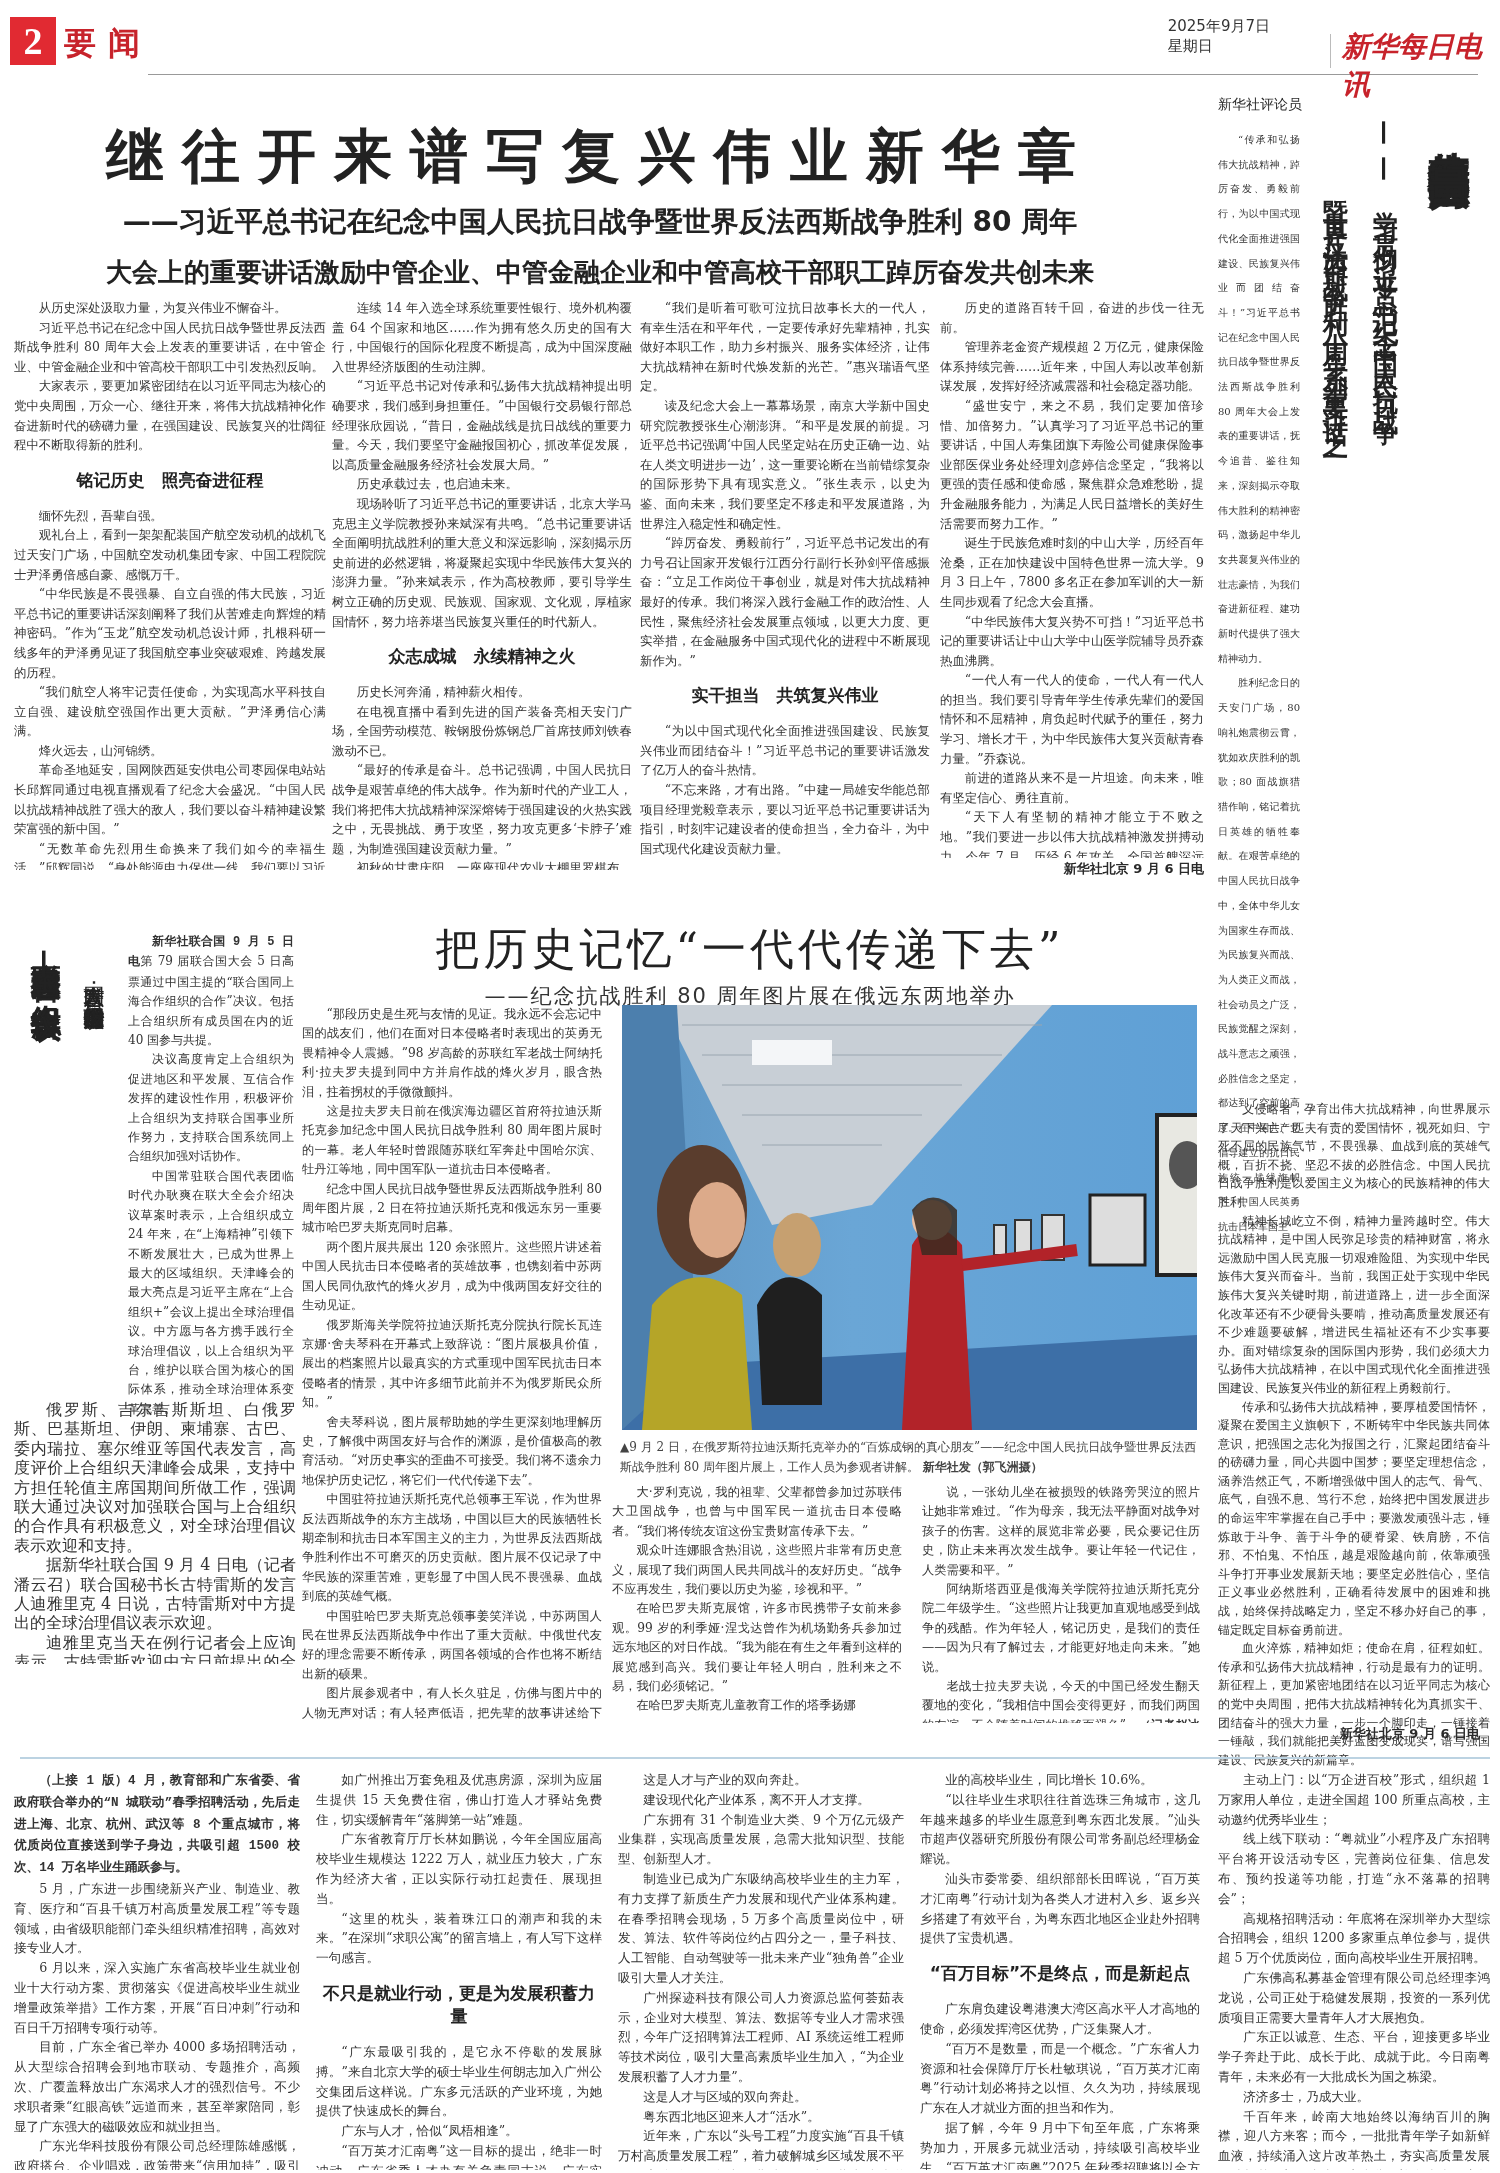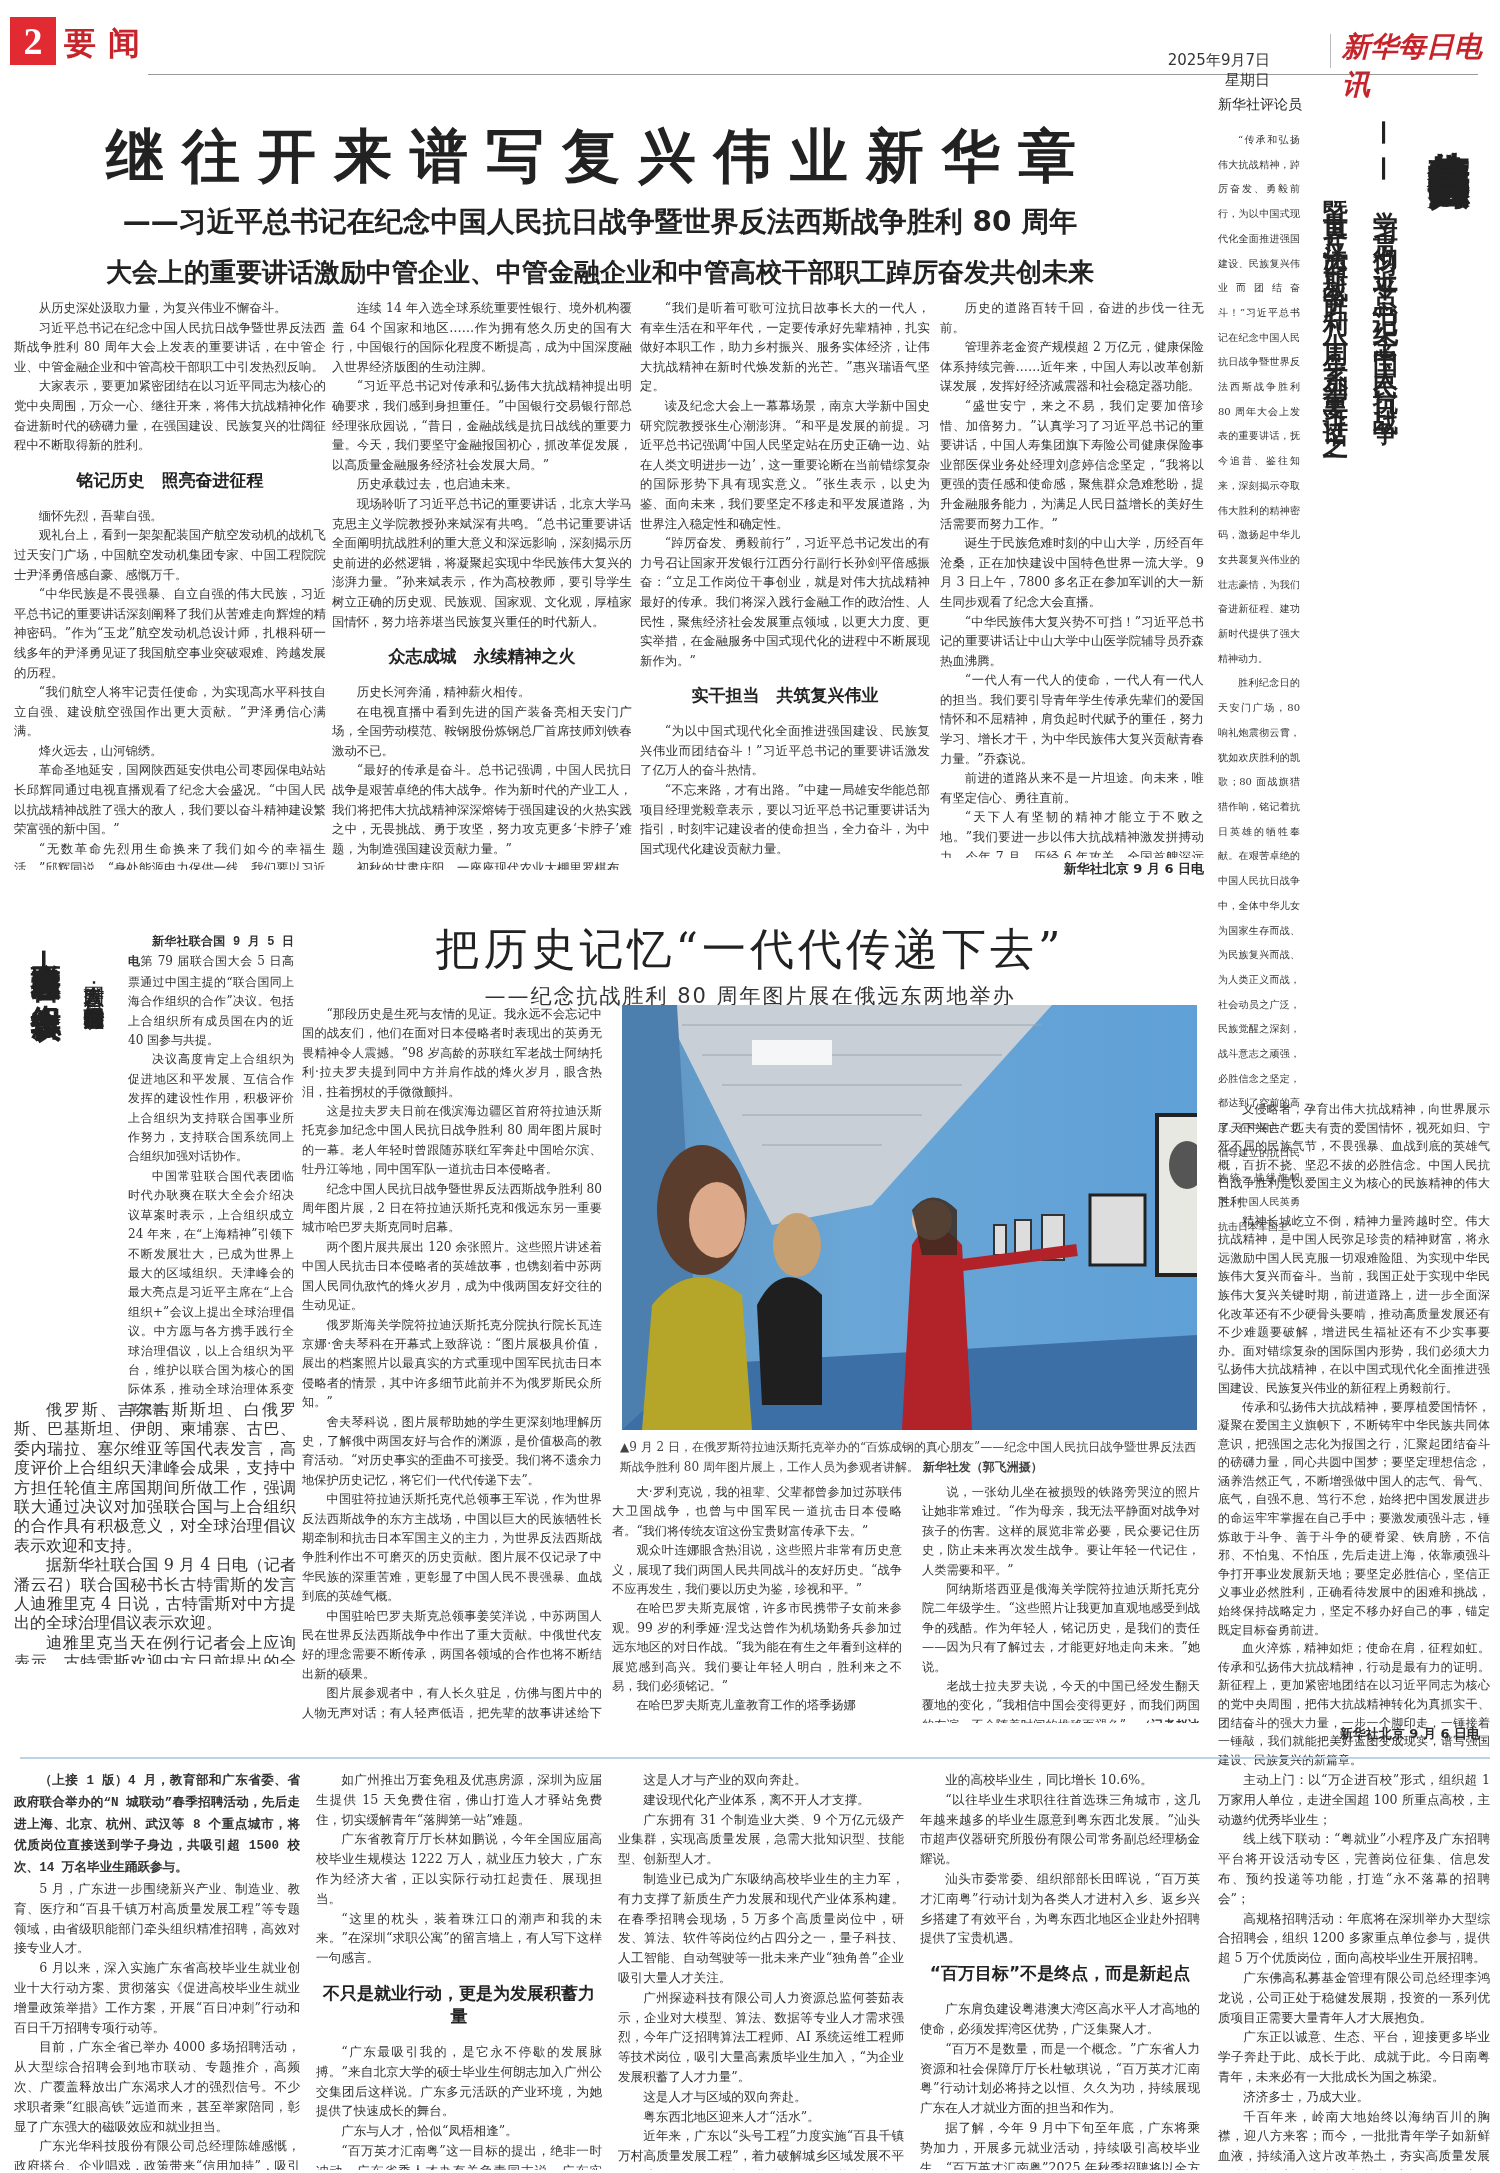--- a/index.html
+++ b/index.html
@@ -1,21 +1,21 @@
 <!DOCTYPE html>
 <html><head>
 <meta charset="utf-8">
 <style>
 *{box-sizing:border-box;margin:0;padding:0}
 body{width:1500px;height:2173px;background:#fff;font-family:"DejaVu Serif",serif;color:#2a2a2a;position:relative;overflow:hidden}
 .abs{position:absolute}
 .pg-num{left:10px;top:17px;width:46px;height:48px;background:#e12a32;color:#fff;font:bold 38px "Liberation Serif",serif;display:flex;align-items:center;justify-content:center}
 .sec-name{left:64px;top:22px;color:#c7232b;font:bold 32px "DejaVu Serif",serif;letter-spacing:12px}
 .hdr-line{left:148px;top:74px;width:1330px;height:1px;background:#999}
-.date{right:230px;top:50px;text-align:right;font:15px "DejaVu Sans",sans-serif;line-height:20px;color:#333}
+.date{right:230px;top:16px;text-align:left;font:15px "DejaVu Sans",sans-serif;line-height:20px;color:#333}
 .vsep{left:1330px;top:34px;width:1px;height:34px;background:#bbb}
 .brand{left:1342px;top:28px;color:#c7232b;font:bold 28px "DejaVu Serif",serif;font-style:italic}
 .h1{left:40px;top:118px;width:1120px;text-align:center;font:bold 58px "DejaVu Serif",serif;letter-spacing:18px;color:#222}
 .h2{left:40px;top:203px;width:1120px;text-align:center;font:bold 28px "DejaVu Sans",sans-serif;color:#222}
 .h3{left:40px;top:255px;width:1120px;text-align:center;font:bold 26px "DejaVu Sans",sans-serif;color:#222}
 .col{font-size:12.4px;line-height:19.6px;text-align:justify;color:#333;overflow:hidden}
 .col p{text-indent:2em}
 .col .sub{font:bold 17px "DejaVu Sans",sans-serif;text-align:center;text-indent:0;margin:14px 0;color:#222}
 .col .bl{font-weight:bold;font-family:Liberation Mono, monospace}
 .vhead{writing-mode:vertical-rl;font-weight:bold;color:#222}
@@ -91,21 +91,21 @@
 <div class="abs side" style="left:1218px;top:128px;width:82px;height:970px;font-size:10px;line-height:24.7px">
     <p>“传承和弘扬伟大抗战精神，踔厉奋发、勇毅前行，为以中国式现代化全面推进强国建设、民族复兴伟业而团结奋斗！”习近平总书记在纪念中国人民抗日战争暨世界反法西斯战争胜利 80 周年大会上发表的重要讲话，抚今追昔、鉴往知来，深刻揭示夺取伟大胜利的精神密码，激扬起中华儿女共襄复兴伟业的壮志豪情，为我们奋进新征程、建功新时代提供了强大精神动力。</p>
     <p>胜利纪念日的天安门广场，80 响礼炮震彻云霄，犹如欢庆胜利的凯歌；80 面战旗猎猎作响，铭记着抗日英雄的牺牲奉献。在艰苦卓绝的中国人民抗日战争中，全体中华儿女为国家生存而战、为民族复兴而战、为人类正义而战，社会动员之广泛，民族觉醒之深刻，战斗意志之顽强，必胜信念之坚定，都达到了空前的高度。在中国共产党倡导建立的抗日民族统一战线旗帜下，中国人民英勇抗击日本军国主</p>
   </div>
 <div class="abs vhead" style="left:1420px;top:118px;font-size:42px;line-height:58px;letter-spacing:1px;font-family:'DejaVu Serif',serif">从伟大抗战精神中汲取勇毅前行的强大力量</div>
 <div class="abs vhead" style="left:1368px;top:120px;font-size:25px;line-height:34px;letter-spacing:11px;font-family:'DejaVu Sans',sans-serif">——学习贯彻习近平总书记纪念中国人民抗日战争</div>
 <div class="abs vhead" style="left:1318px;top:180px;font-size:25px;line-height:34px;letter-spacing:11px;font-family:'DejaVu Sans',sans-serif">暨世界反法西斯战争胜利八十周年系列重要讲话之二</div>
 <div class="abs side" style="left:1218px;top:1100px;width:272px;height:622px;font-size:12px;line-height:18.6px">
     <p>义侵略者，孕育出伟大抗战精神，向世界展示了天下兴亡、匹夫有责的爱国情怀，视死如归、宁死不屈的民族气节，不畏强暴、血战到底的英雄气概，百折不挠、坚忍不拔的必胜信念。中国人民抗日战争胜利是以爱国主义为核心的民族精神的伟大胜利。</p>
     <p>精神长城屹立不倒，精神力量跨越时空。伟大抗战精神，是中国人民弥足珍贵的精神财富，将永远激励中国人民克服一切艰难险阻、为实现中华民族伟大复兴而奋斗。当前，我国正处于实现中华民族伟大复兴关键时期，前进道路上，进一步全面深化改革还有不少硬骨头要啃，推动高质量发展还有不少难题要破解，增进民生福祉还有不少实事要办。面对错综复杂的国际国内形势，我们必须大力弘扬伟大抗战精神，在以中国式现代化全面推进强国建设、民族复兴伟业的新征程上勇毅前行。</p>
-    <p>传承和弘扬伟大抗战精神，要厚植爱国情怀，凝聚在爱国主义旗帜下，不断铸牢中华民族共同体意识，把强国之志化为报国之行，汇聚起团结奋斗的磅礴力量，同心共圆中国梦；要坚定理想信念，涵养浩然正气，不断增强做中国人的志气、骨气、底气，自强不息、笃行不怠，始终把中国发展进步的命运牢牢掌握在自己手中；要激发顽强斗志，锤炼敢于斗争、善于斗争的硬脊梁、铁肩膀，不信邪、不怕鬼、不怕压，先后走进上海，依靠顽强斗争打开事业发展新天地；要坚定必胜信心，坚信正义事业必然胜利，正确看待发展中的困难和挑战，始终保持战略定力，坚定不移办好自己的事，锚定既定目标奋勇前进。</p>
+    <p>传承和弘扬伟大抗战精神，要厚植爱国情怀，凝聚在爱国主义旗帜下，不断铸牢中华民族共同体意识，把强国之志化为报国之行，汇聚起团结奋斗的磅礴力量，同心共圆中国梦；要坚定理想信念，涵养浩然正气，不断增强做中国人的志气、骨气、底气，自强不息、笃行不怠，始终把中国发展进步的命运牢牢掌握在自己手中；要激发顽强斗志，锤炼敢于斗争、善于斗争的硬脊梁、铁肩膀，不信邪、不怕鬼、不怕压，越是艰险越向前，依靠顽强斗争打开事业发展新天地；要坚定必胜信心，坚信正义事业必然胜利，正确看待发展中的困难和挑战，始终保持战略定力，坚定不移办好自己的事，锚定既定目标奋勇前进。</p>
     <p>血火淬炼，精神如炬；使命在肩，征程如虹。传承和弘扬伟大抗战精神，行动是最有力的证明。新征程上，更加紧密地团结在以习近平同志为核心的党中央周围，把伟大抗战精神转化为真抓实干、团结奋斗的强大力量，一步一个脚印走，一锤接着一锤敲，我们就能把美好蓝图变成现实，谱写强国建设、民族复兴的新篇章。</p>
   </div>
 <div class="abs dateline" style="left:1218px;top:1725px;width:262px">新华社北京 9 月 6 日电</div>
 
 <div class="abs vhead" style="left:26px;top:940px;font-size:30px;line-height:40px;font-family:'DejaVu Serif',serif;letter-spacing:1px">联大高票通过联合国—上合组织合作决议</div>
 <div class="abs vhead" style="left:80px;top:970px;font-size:21px;line-height:28px;font-family:'DejaVu Sans',sans-serif;font-weight:normal;color:#222">联合国发言人：古特雷斯欢迎中方提出的全球治理倡议</div>
 <div class="abs col" style="left:128px;top:932px;width:166px;height:520px;font-size:12px;line-height:19.4px">
   <p style="text-indent:2em"><span class="bl">新华社联合国 9 月 5 日电</span><span>第 79 届联合国大会 5 日高票通过中国主提的“联合国同上海合作组织的合作”决议。包括上合组织所有成员国在内的近 40 国参与共提。</span></p>
   <p>决议高度肯定上合组织为促进地区和平发展、互信合作发挥的建设性作用，积极评价上合组织为支持联合国事业所作努力，支持联合国系统同上合组织加强对话协作。</p>
   <p>中国常驻联合国代表团临时代办耿爽在联大全会介绍决议草案时表示，上合组织成立 24 年来，在“上海精神”引领下不断发展壮大，已成为世界上最大的区域组织。天津峰会的最大亮点是习近平主席在“上合组织+”会议上提出全球治理倡议。中方愿与各方携手践行全球治理倡议，以上合组织为平台，维护以联合国为核心的国际体系，推动全球治理体系变革完善。</p>

